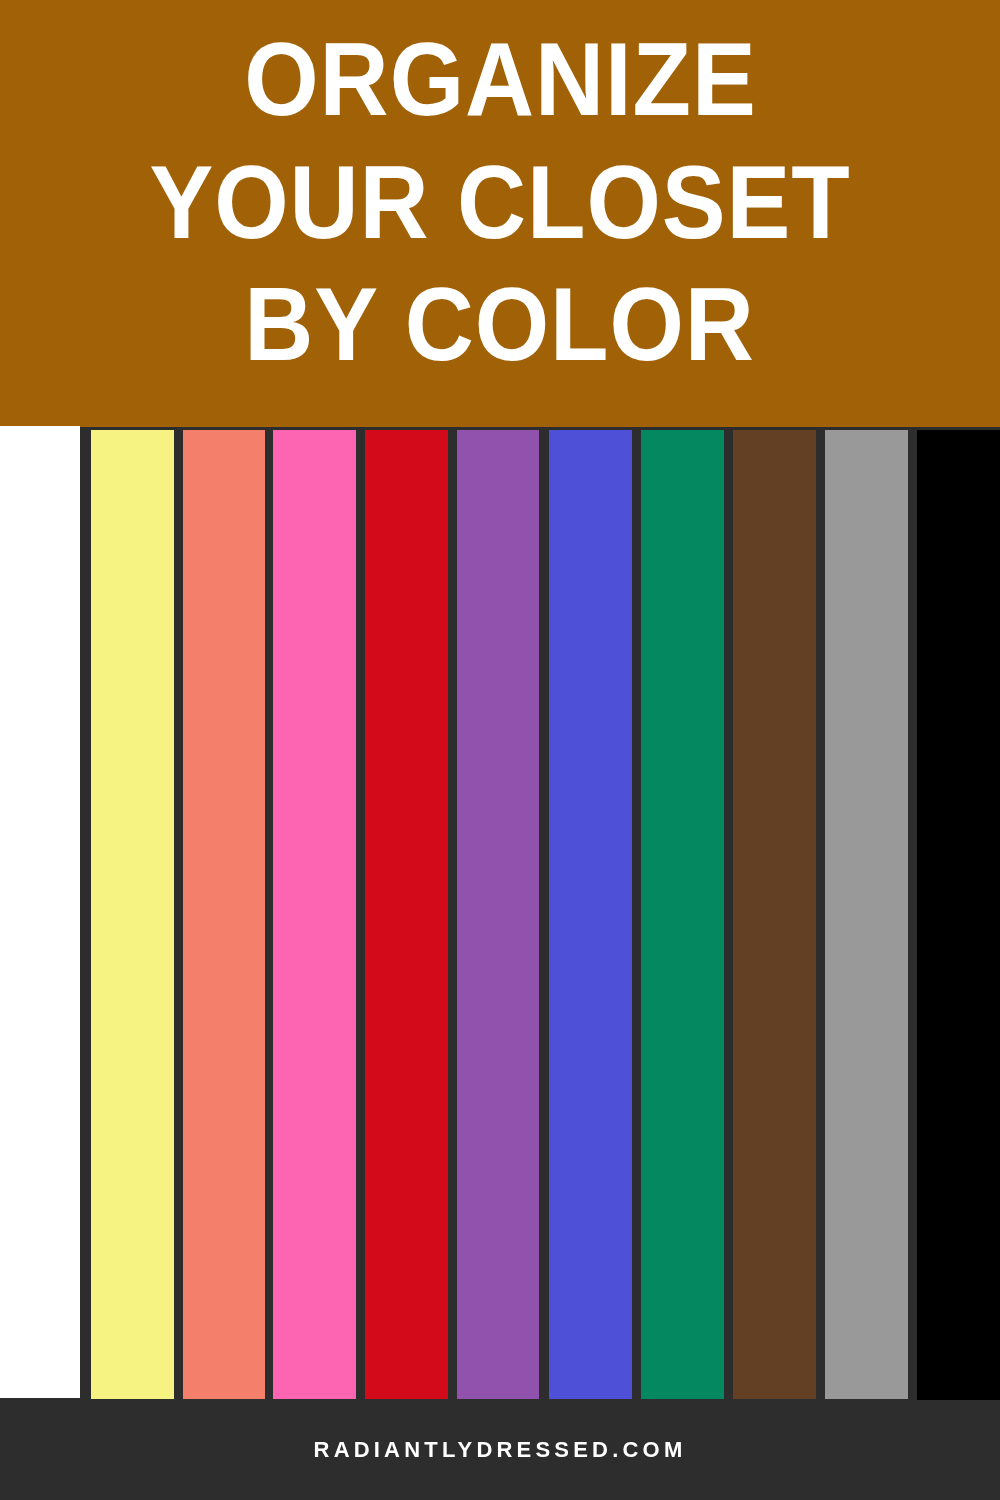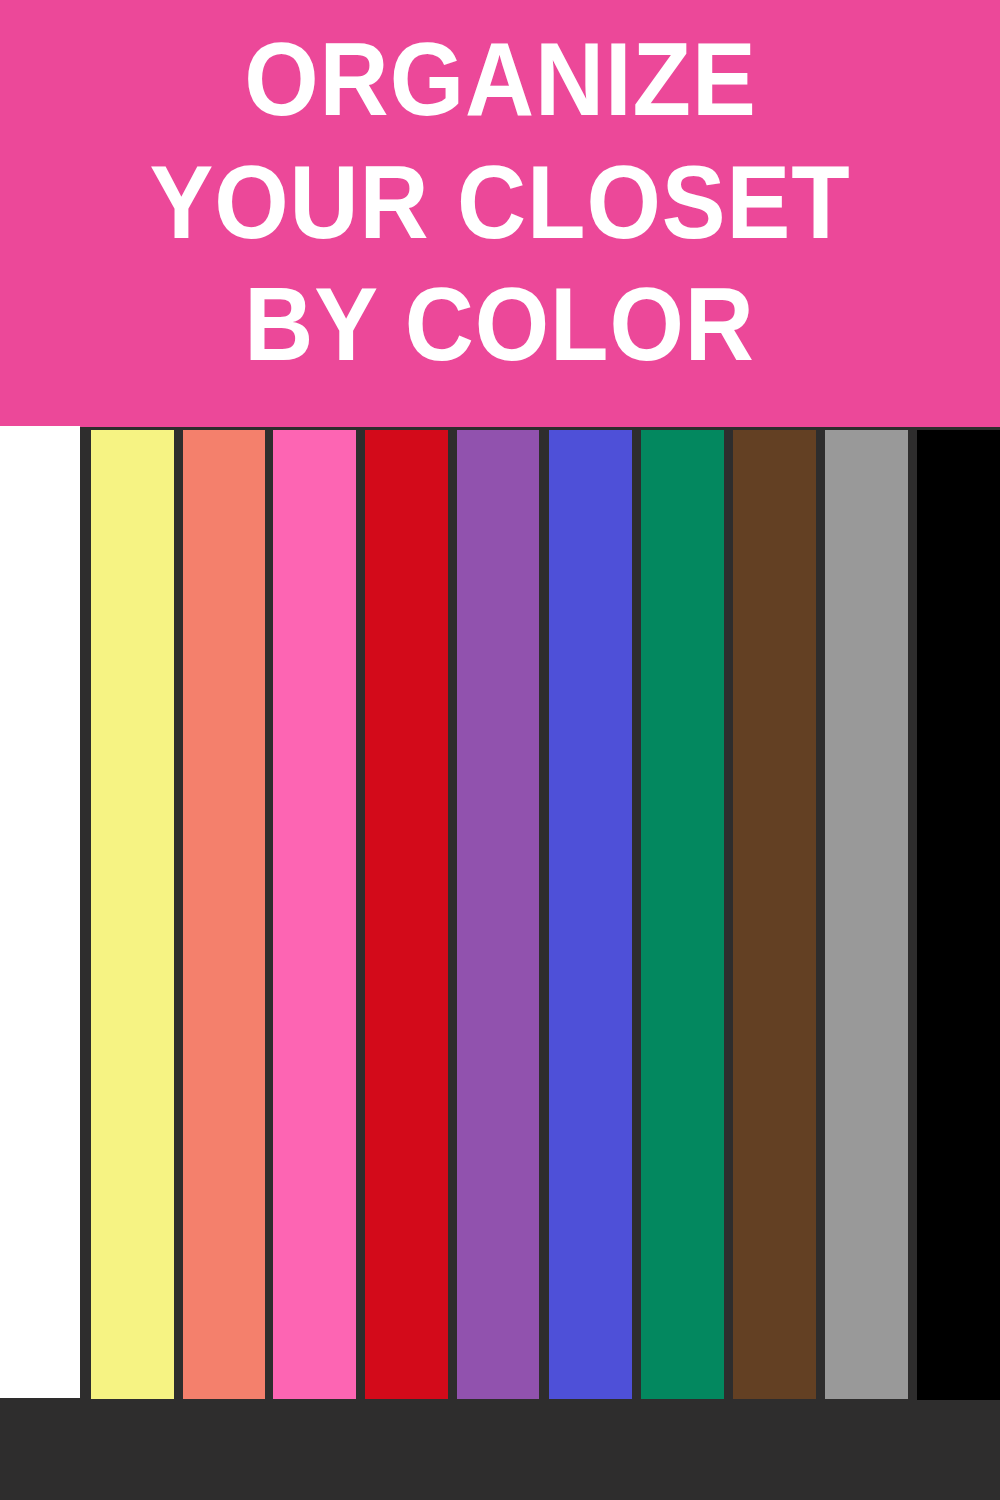--- a/index.html
+++ b/index.html
@@ -23,21 +23,21 @@
     left: 0;
     top: 0;
     width: 1000px;
     height: 427px;
     display: flex;
     flex-direction: column;
     align-items: center;
     justify-content: flex-start;
     padding-top: 18px;
     box-sizing: border-box;
-    background: #ec4899;
+    background: #a16207;
   }
   .title-line {
     color: #ffffff;
     font-family: "Liberation Sans", sans-serif;
     font-weight: bold;
     font-size: 104px;
     line-height: 1.18;
     letter-spacing: 1px;
     text-align: center;
     white-space: nowrap;
@@ -108,14 +108,17 @@
       <div class="stripe" style="left: 273px; width: 83px; background: rgb(253, 101, 179);"></div>
       <div class="stripe" style="left: 365px; width: 83px; background: rgb(211, 10, 26);"></div>
       <div class="stripe" style="left: 457px; width: 82px; background: rgb(145, 82, 174);"></div>
       <div class="stripe" style="left: 549px; width: 83px; background: rgb(78, 80, 216);"></div>
       <div class="stripe" style="left: 641px; width: 83px; background: rgb(3, 136, 95);"></div>
       <div class="stripe" style="left: 733px; width: 83px; background: rgb(99, 64, 35);"></div>
       <div class="stripe" style="left: 825px; width: 83px; background: rgb(153, 153, 153);"></div>
       <div class="stripe edge-right" style="left: 917px; width: 83px; background: rgb(0, 0, 0);"></div>
     </div>
 
+  <div class="footer">
+    <div class="footer-text">RADIANTLYDRESSED.COM</div>
+  </div>
 
 </div>
 
 </body></html>

